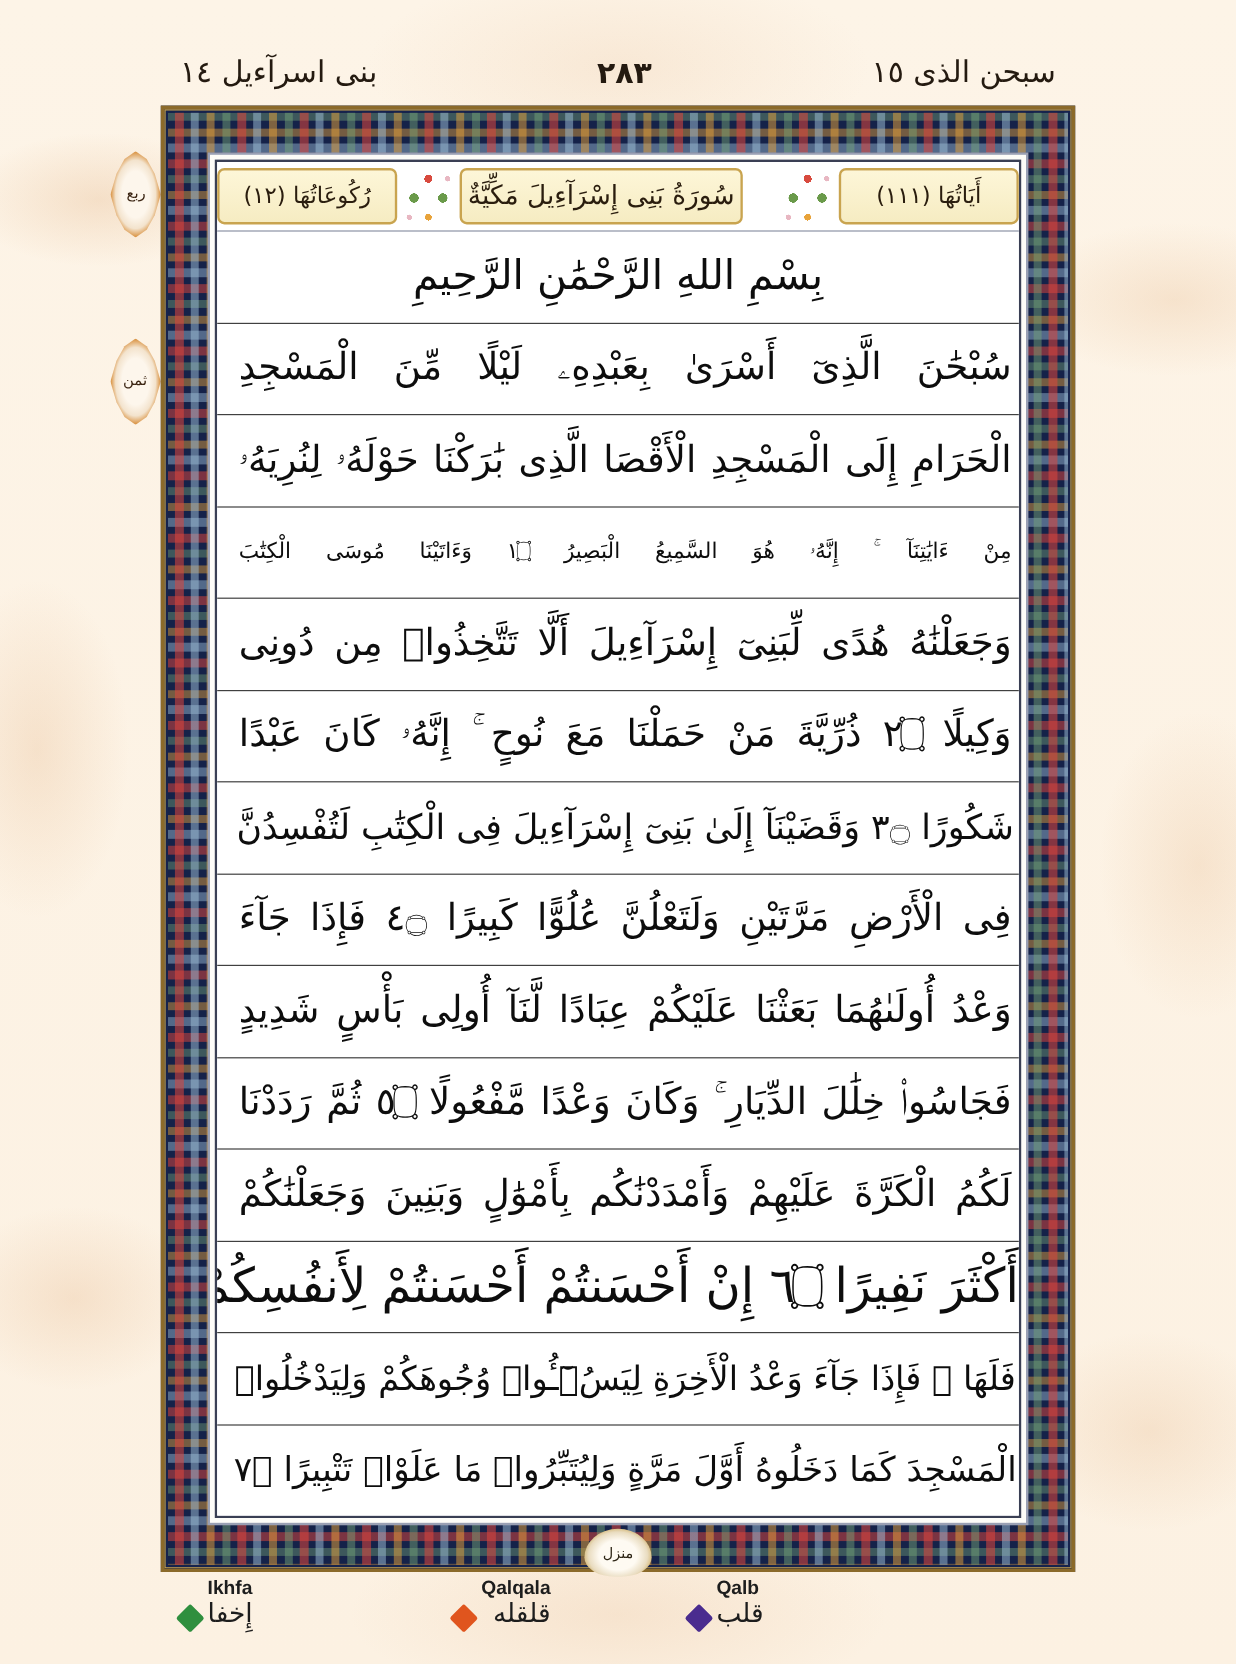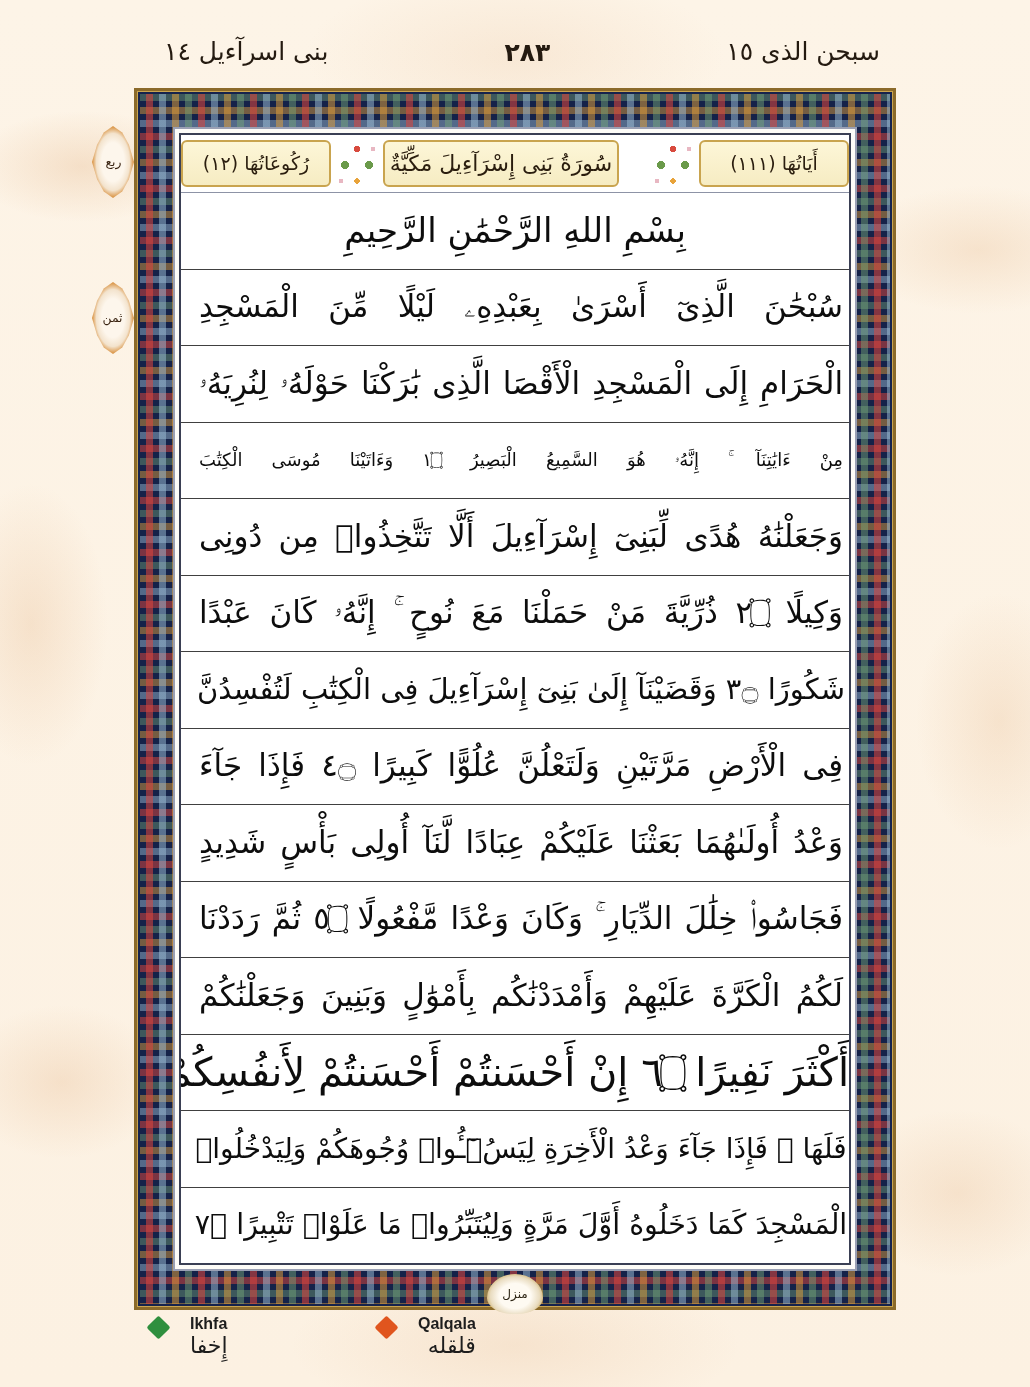--- a/index.html
+++ b/index.html
@@ -31,24 +31,24 @@
       radial-gradient(ellipse 300px 120px at 50% 4%, rgba(231,190,150,0.22), transparent 70%),
       radial-gradient(ellipse 320px 110px at 50% 97%, rgba(229,184,142,0.24), transparent 70%),
       radial-gradient(ellipse 90px 60px at 30% 30%, rgba(228,180,134,0.12), transparent 70%),
       radial-gradient(ellipse 90px 60px at 70% 65%, rgba(228,180,134,0.12), transparent 70%),
       linear-gradient(#fdf4e7, #fcf1e2);
   }
 
   
   .header {
     position: absolute;
-    top: 38px; left: 164px; right: 150px;
+    top: 38px; left: 150px; right: 150px;
     height: 44px;
     display: flex;
-    align-items: flex-start;
+    align-items: center;
     justify-content: space-between;
     color: #241a10;
   }
   .header .hdr-text {
     font-family: "DejaVu Sans", sans-serif;
     font-size: 25px;
     direction: rtl;
     white-space: nowrap;
     line-height: 1.1;
   }
@@ -268,22 +268,22 @@
     position: absolute;
     top: 1316px;
     left: 150px;
     right: 20px;
     height: 66px;
     display: flex;
     align-items: flex-start;
   }
   .legend-item {
     display: flex;
-    align-items: flex-start;
-    gap: 23px;
+    align-items: flex-end;
+    gap: 6px;
   }
   #legend-ikhfa            { width: 228px; }
   #legend-ikhfa-meem-saakin{ width: 268px; }
   #legend-qalqala          { width: 196px; }
   #legend-qalb             { width: 160px; }
 
   .diamond {
     width: 17px; height: 17px;
     transform: rotate(45deg);
     margin-top: 3px;
@@ -404,15 +404,22 @@
           <div class="legend-ar">إِخفا</div>
         </div>
       </div>
       <div class="legend-item" id="legend-qalqala">
         <div class="diamond" style="background: rgb(224, 85, 30);"></div>
         <div class="legend-text">
           <div class="legend-en">Qalqala</div>
           <div class="legend-ar">قلقله</div>
         </div>
       </div>
+      <div class="legend-item" id="legend-qalb">
+        <div class="diamond" style="background: rgb(74, 44, 143);"></div>
+        <div class="legend-text">
+          <div class="legend-en">Qalb</div>
+          <div class="legend-ar">قلب</div>
+        </div>
+      </div>
     </div>
 
 </div>
 
 </body></html>

